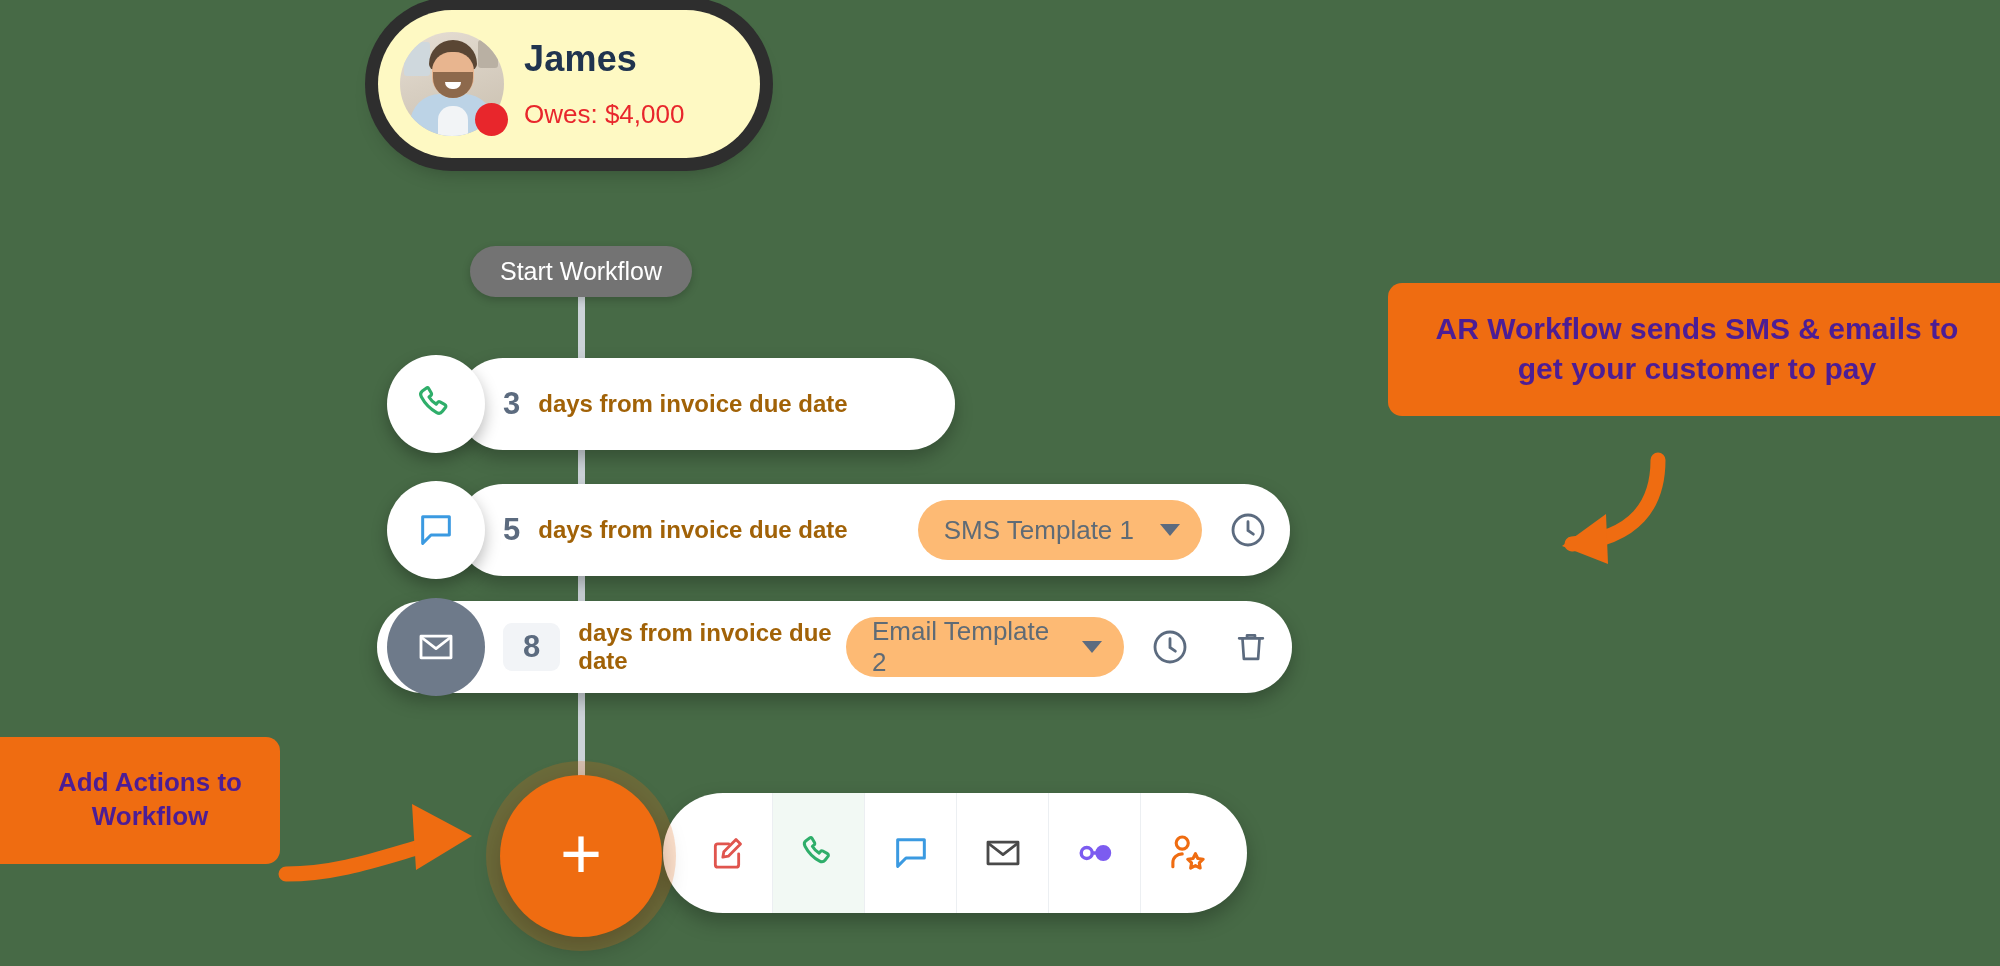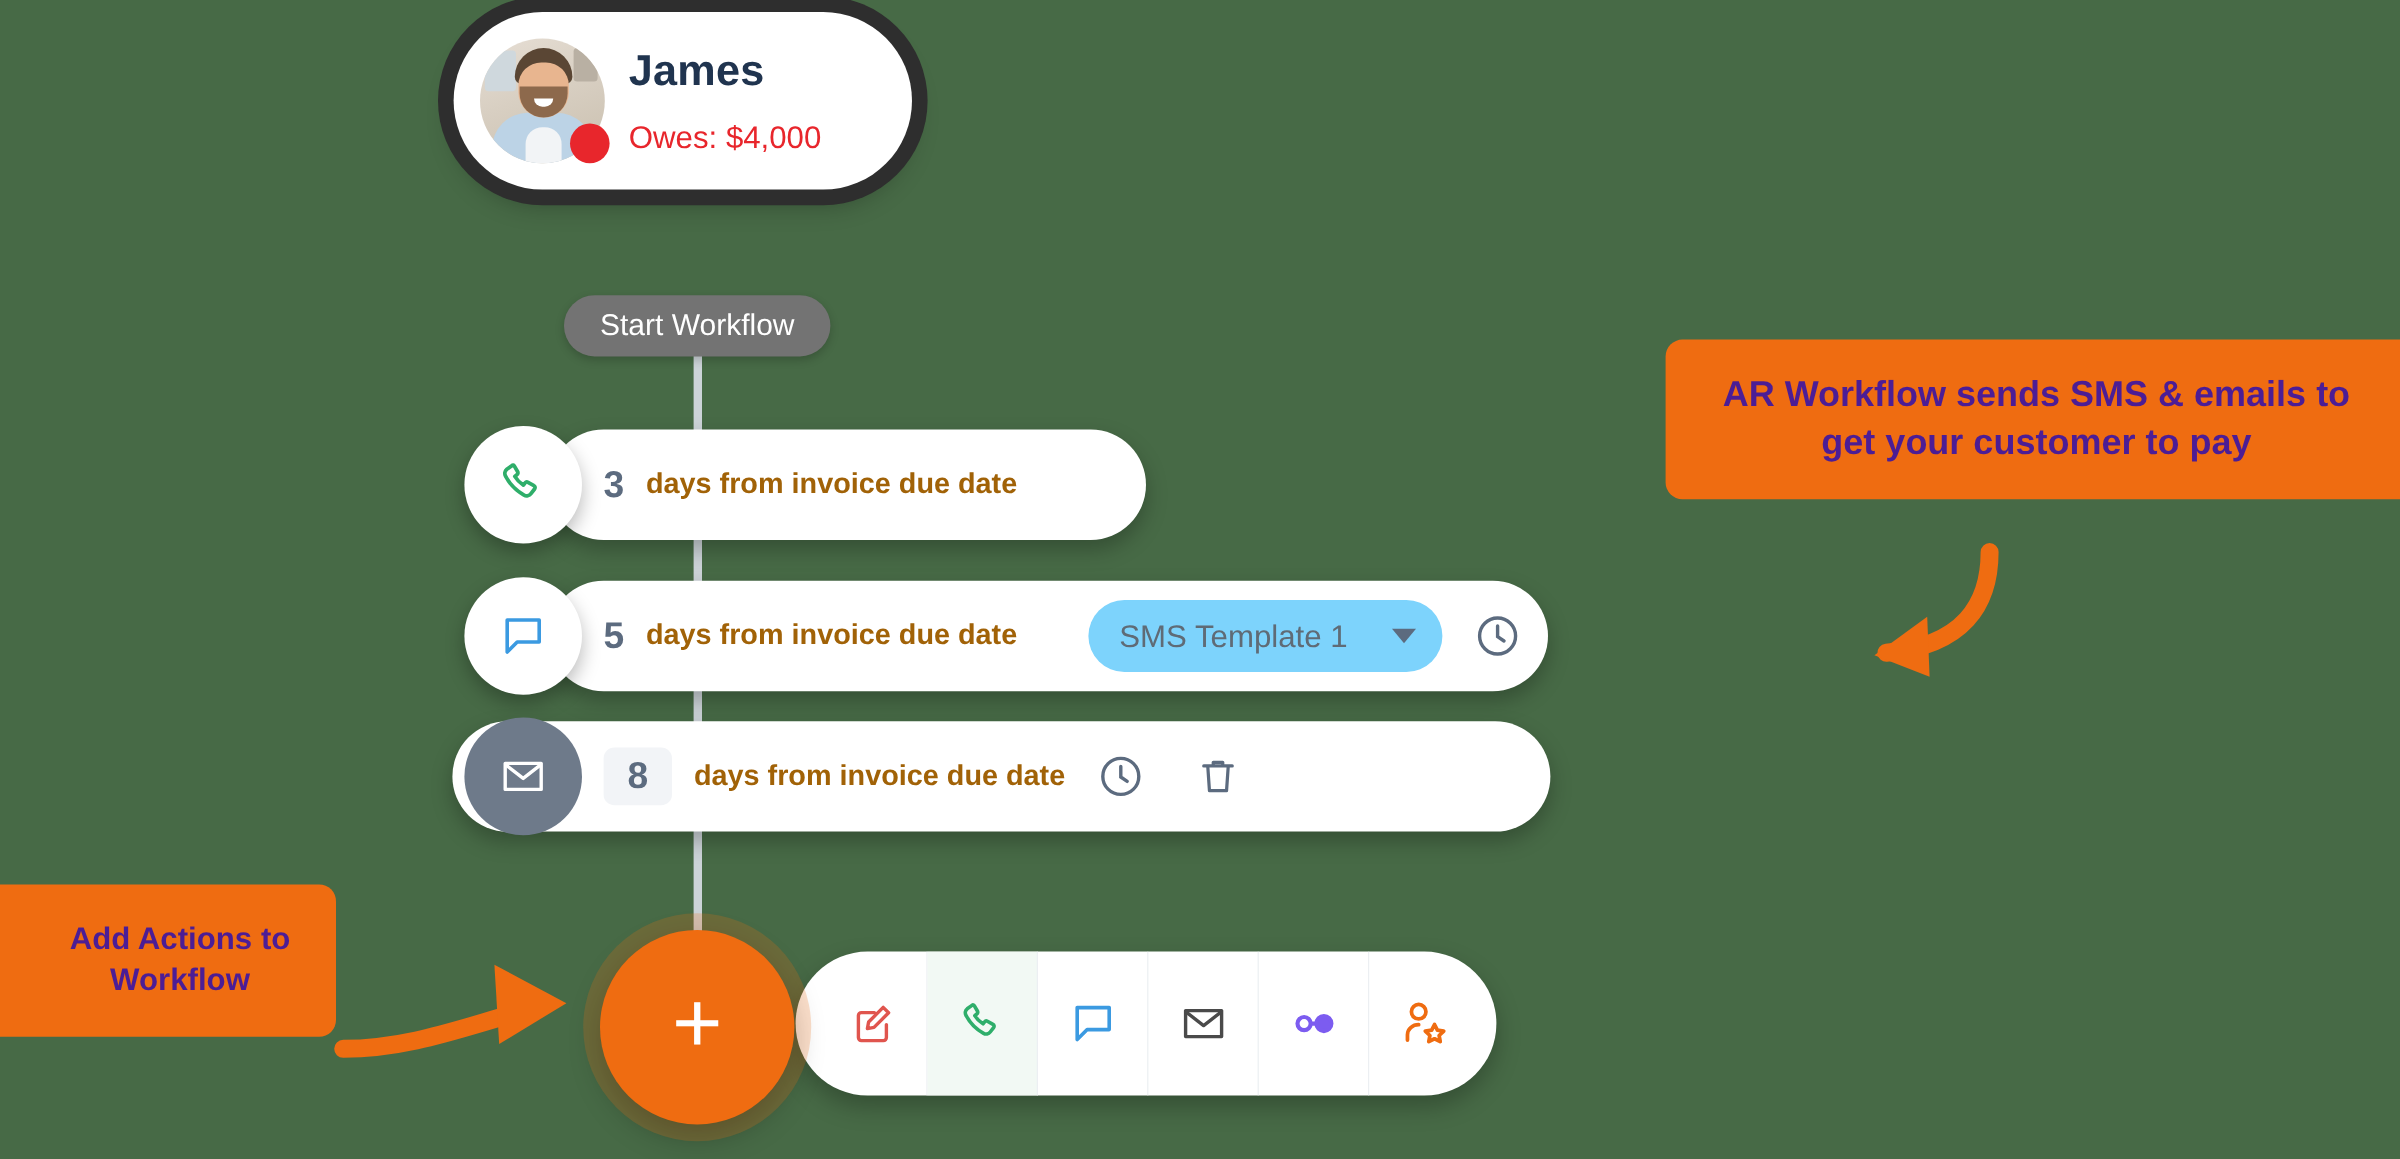--- a/index.html
+++ b/index.html
@@ -8,21 +8,21 @@
     background: #476a46;
     font-family: "Liberation Sans", sans-serif;
     overflow: hidden;
   }
   #stage { position: relative; width: 2000px; height: 966px; }
 
   
   .contact-card {
     position: absolute; left: 378px; top: 10px;
     width: 382px; height: 148px;
-    background: #ffffff; border-radius: 74px;
+    background: #fef9c3; border-radius: 74px;
     display: flex; align-items: center; padding-left: 22px;
     box-shadow: 0 0 0 13px #2e2e2e, 0 12px 22px rgba(0,0,0,.30);
   }
   .avatar-wrap { position: relative; width: 104px; height: 104px; flex: 0 0 104px; }
   .avatar {
     width: 104px; height: 104px; border-radius: 50%; overflow: hidden;
     background: linear-gradient(160deg,#e6ded4 0%, #d8cfc2 45%, #c9bfae 100%);
     position: relative;
   }
   
@@ -78,23 +78,23 @@
     padding-left: 46px; padding-right: 22px;
   }
   .row-days { font-size: 31px; font-weight: bold; color: #5c6b7f; }
   .row-label { font-size: 24px; color: #a16207; margin-left: 18px; font-weight: bold; }
   .day-box {
     background: #f2f4f7; border-radius: 9px;
     padding: 6px 20px; font-size: 31px; font-weight: bold; color: #5c6b7f;
   }
 
   .tpl-select {
-    height: 60px; min-width: 278px; background: #7dd3fc; border-radius: 30px;
+    height: 60px; min-width: 278px; background: #fdba74; border-radius: 30px;
     display: flex; align-items: center; justify-content: space-between;
-    padding: 0 22px 0 26px; margin-left: auto; gap: 11px;
+    padding: 0 22px 0 26px; margin-left: auto;
   }
   .tpl-label { font-size: 26px; color: #5f6b76; }
   .caret {
     width: 0; height: 0; margin-left: 26px;
     border-left: 10px solid transparent; border-right: 10px solid transparent;
     border-top: 12px solid #5c6b7f;
   }
   .row-act { margin-left: 26px; display: flex; align-items: center; }
 
   
@@ -201,20 +201,24 @@
             <path d="M12 7v5.3l3.2 2.2"></path>
         </svg>
       </div>
     </div>
   </div>
 
   <div class="row" style="left:377px; top:601px;">
     <div class="row-body" style="width:915px; padding-left:126px;">
       <span class="day-box">8</span>
       <span class="row-label">days from invoice due date</span>
+      <div class="tpl-select">
+        <span class="tpl-label">Email Template 2</span>
+        <span class="caret"></span>
+      </div>
       <div class="row-act">
         <svg width="40" height="40" viewBox="0 0 24 24" fill="none" stroke="#5c6b7f" stroke-width="1.7" stroke-linecap="round">
           <circle cx="12" cy="12" r="9"></circle>
             <path d="M12 7v5.3l3.2 2.2"></path>
         </svg>
       </div>
       <div class="row-act" style="margin-left:42px;">
         <svg width="38" height="38" viewBox="0 0 24 24" fill="none" stroke="#5c6b7f" stroke-width="1.7" stroke-linecap="round" stroke-linejoin="round">
           <path d="M4.5 6.5h15M9.5 6.5V4.6h5v1.9M6.6 6.5l.9 13h9l.9-13"></path>
         </svg>

